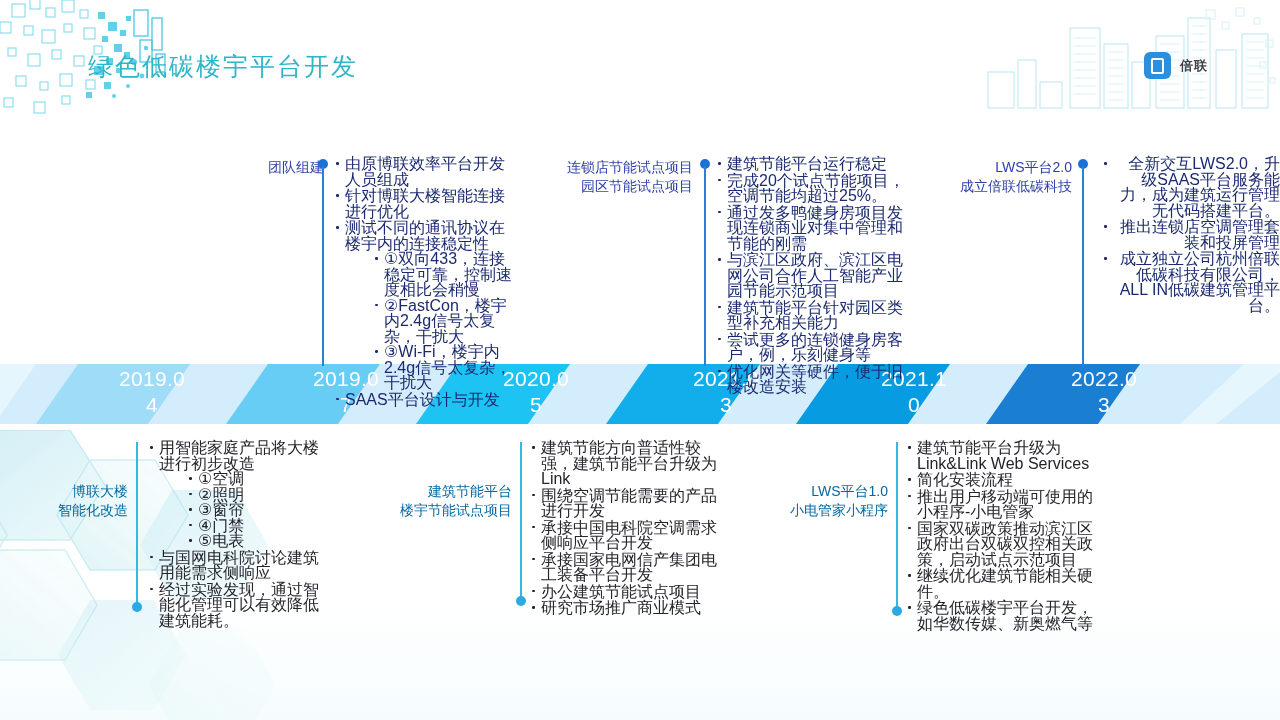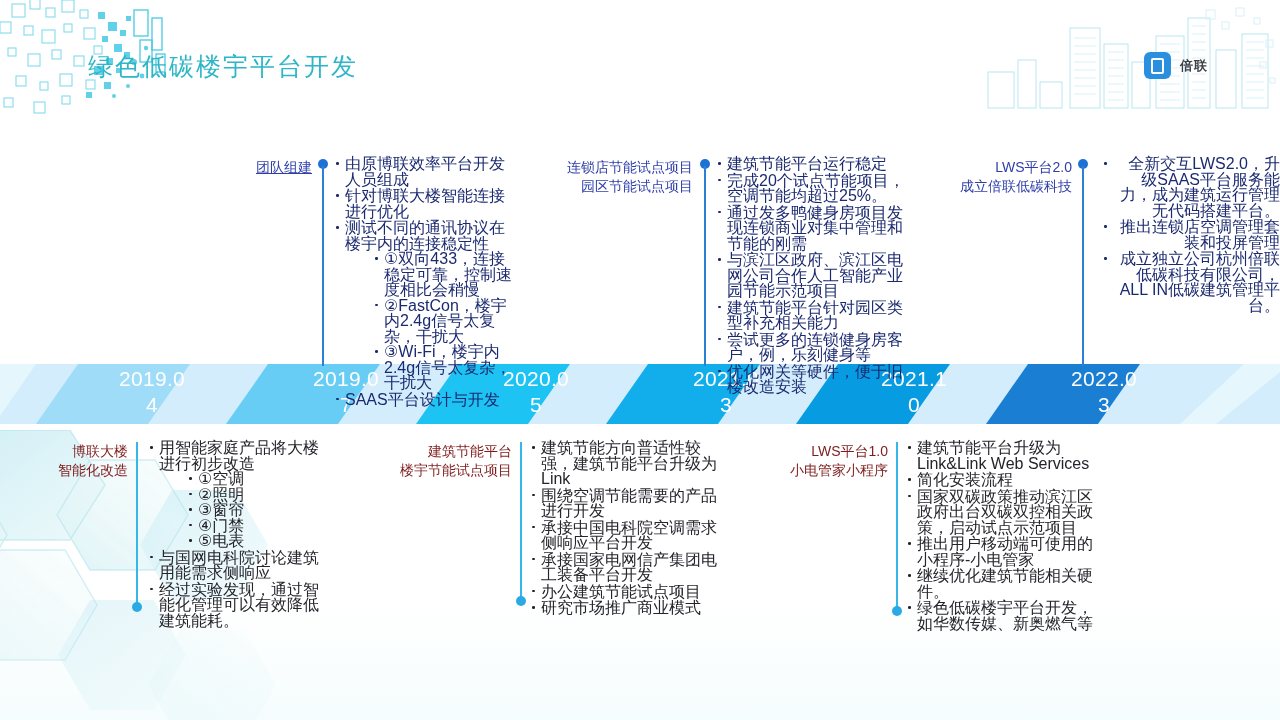--- a/index.html
+++ b/index.html
@@ -39,21 +39,21 @@
     color:#ffffff;font-size:21px;line-height:26px;font-weight:300;
     letter-spacing:.3px;
   }
 
   
   .ms{position:absolute;}
   .ms-title{
     color:#2f3faa;font-size:14px;line-height:19px;white-space:pre-line;
     text-align:right;font-weight:400;
   }
-  .ms-title.cyan{color:#7f1d1d;}
+  .ms-title.cyan{color:#0369a1;margin-top:40px;}
   .ms-body{font-size:16px;line-height:15.5px;color:#24242b;}
   .ms-body.blue{color:#1b2a70;}
   .ms-ul{list-style:none;margin:0;padding:0;}
   .ms-ul li{position:relative;padding-left:11px;margin:0 0 1px 0;}
   .ms-ul li::before{
     content:"";position:absolute;left:2px;top:6px;width:2.5px;height:2.5px;
     background:currentColor;border-radius:50%;
   }
   .sub{margin:0;padding:0 0 0 28px;list-style:none;}
   .sub li{margin:0;}
@@ -223,21 +223,21 @@
       <div>2021.1</div>
       <div>0</div>
     </div>
     <div class="band-label" style="left:1048px;">
       <div>2022.0</div>
       <div>3</div>
     </div>
   </div>
 
   <div class="ms" style="left:240px;top:156px;width:280px;">
-    <div class="ms-title" style="position:absolute;left:0;top:2px;width:72px;text-decoration:underline;">团队组建</div>
+    <div class="ms-title" style="position:absolute;left:12px;top:2px;width:72px;">团队组建</div>
     <div class="dot" style="left:78px;top:3px;"></div>
     <div class="stem" style="left:82px;top:10px;height:200px;"></div>
     <div class="ms-body blue" style="position:absolute;left:94px;top:0;width:186px;">
       <ul class="ms-ul">
         <li><span>由原博联效率平台开发人员组成</span></li>
         <li><span>针对博联大楼智能连接进行优化</span></li>
         <li><span>测试不同的通讯协议在楼宇内的连接稳定性</span>
           <ul class="sub">
             <li>①双向433，连接稳定可靠，控制速度相比会稍慢</li>
             <li>②FastCon，楼宇内2.4g信号太复杂，干扰大</li>
@@ -322,21 +322,21 @@
 
   <div class="ms" style="left:778px;top:440px;width:330px;">
     <div class="ms-title cyan" style="position:absolute;left:0;top:2px;width:110px;">LWS平台1.0
 小电管家小程序</div>
     <div class="stem cy" style="left:118px;top:2px;height:170px;"></div>
     <div class="dot cy" style="left:114px;top:166px;"></div>
     <div class="ms-body" style="position:absolute;left:128px;top:0;width:202px;">
       <ul class="ms-ul">
         <li>建筑节能平台升级为Link&amp;Link Web Services</li>
         <li>简化安装流程</li>
+        <li>推出用户移动端可使用的小程序-小电管家</li>
         <li>国家双碳政策推动滨江区政府出台双碳双控相关政策，启动试点示范项目</li>
-        <li>推出用户移动端可使用的小程序-小电管家</li>
         <li>继续优化建筑节能相关硬件。</li>
         <li>绿色低碳楼宇平台开发，如华数传媒、新奥燃气等</li>
       </ul>
     </div>
   </div>
 
 </div>
 
 </body></html>

